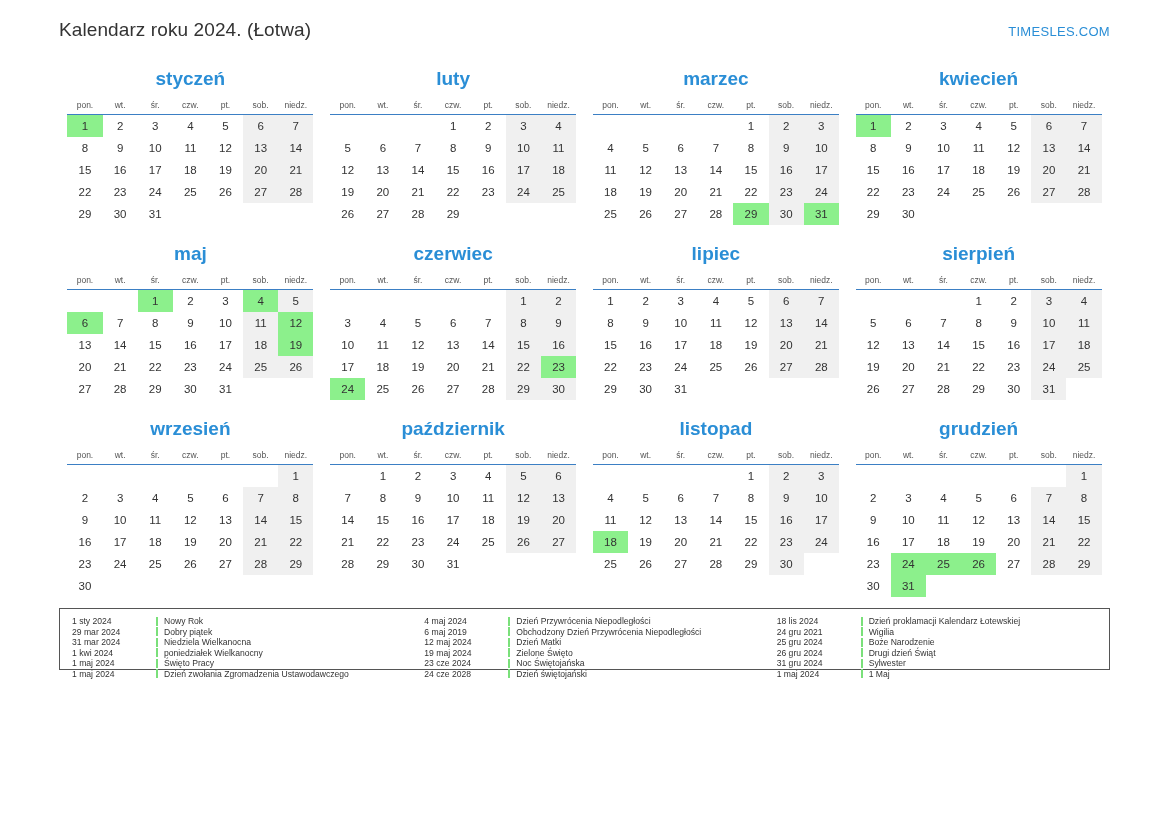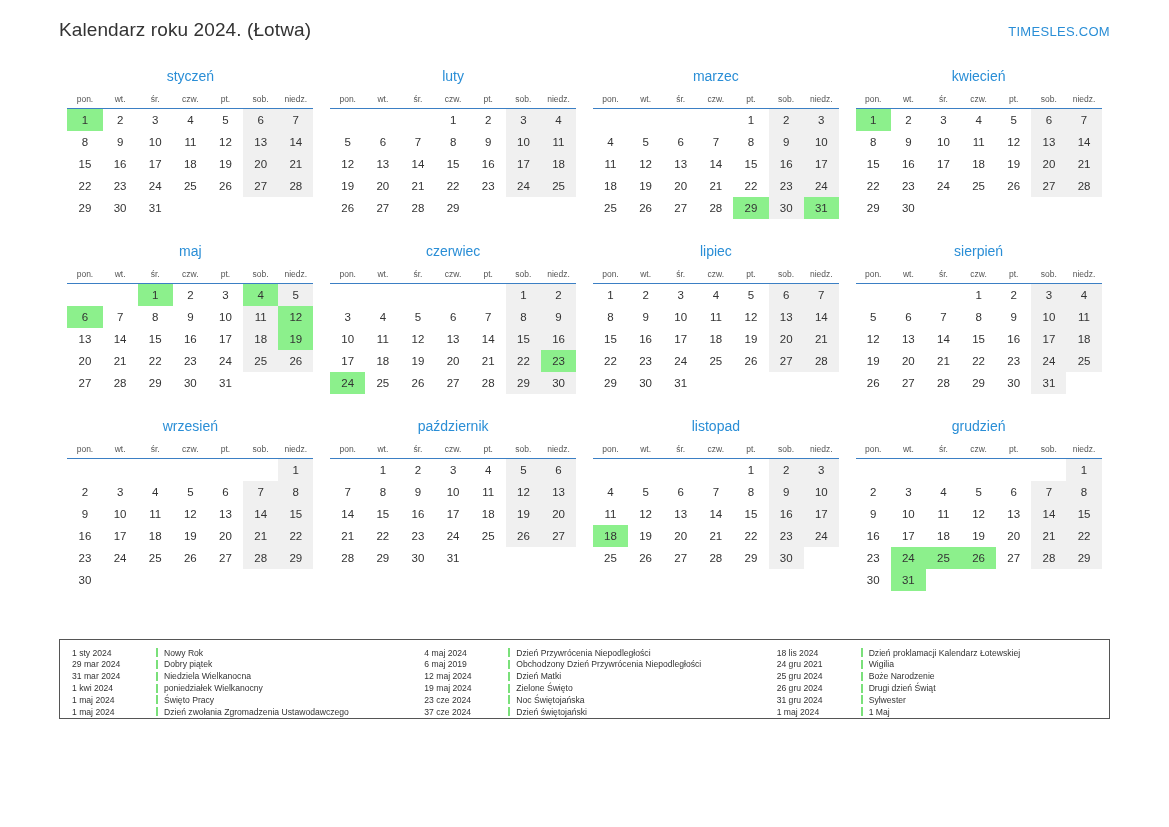--- a/index.html
+++ b/index.html
@@ -46,23 +46,23 @@
     flex-wrap: wrap;
   }
   .month {
     width: 262.75px;
     height: 175px;
     padding: 0 4px;
   }
   .month-name {
     text-align: center;
     color: #2a8ed6;
-    font-size: 14px;
+    font-size: 19px;
     margin: 0 0 10px 0;
-    font-weight: normal;
+    font-weight: bold;
   }
   table.cal {
     border-collapse: collapse;
     width: 246px;
     margin: 0 auto;
     table-layout: fixed;
   }
   table.cal th {
     font-size: 8.5px;
     font-weight: normal;
@@ -82,23 +82,23 @@
     width: 35px;
     padding: 0;
     vertical-align: middle;
   }
   td.we { background: #f0f0f0; }
   td.hol { background: #8cf08c; color: #222; }
   td.empty { background: transparent; }
   
   .legend {
     position: absolute;
-    left: 59px; top: 639px;
+    left: 59px; top: 608px;
     width: 1051px;
-    height: 80px;
+    height: 62px;
     border: 1px solid #555;
     background: #fff;
     display: flex;
     padding: 7px 0 0 0;
   }
   .legend-col {
     display: flex;
     flex-direction: column;
     padding: 0 0 0 12px;
   }
@@ -970,21 +970,21 @@
           <span class="legend-date">19 maj 2024</span>
           <span class="legend-bar"></span>
           <span class="legend-label">Zielone Święto</span>
         </div>
         <div class="legend-row">
           <span class="legend-date">23 cze 2024</span>
           <span class="legend-bar"></span>
           <span class="legend-label">Noc Świętojańska</span>
         </div>
         <div class="legend-row">
-          <span class="legend-date">37 cze 2024</span>
+          <span class="legend-date">24 cze 2028</span>
           <span class="legend-bar"></span>
           <span class="legend-label">Dzień świętojański</span>
         </div>
       </div>
       <div class="legend-col c3">
         <div class="legend-row">
           <span class="legend-date">18 lis 2024</span>
           <span class="legend-bar"></span>
           <span class="legend-label">Dzień proklamacji Kalendarz Łotewskiej</span>
         </div>

